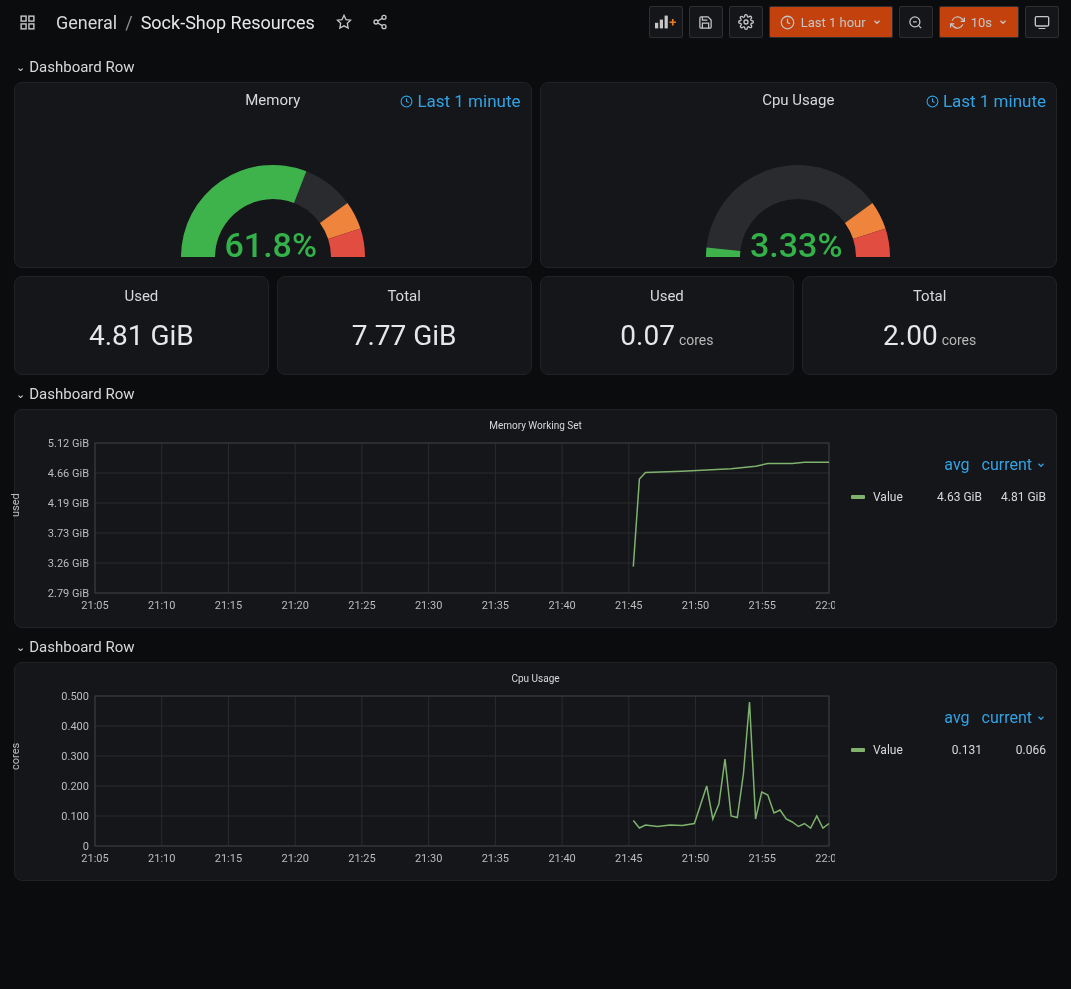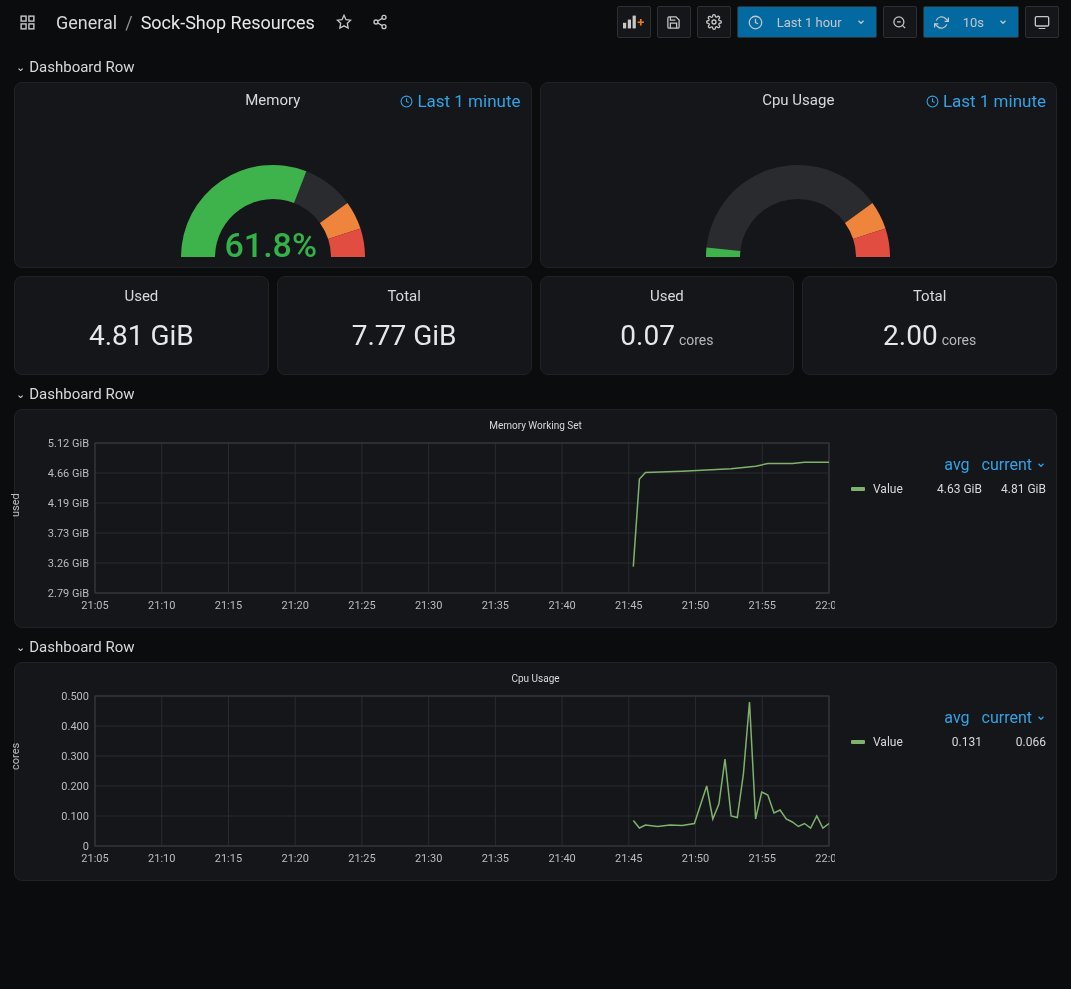--- a/index.html
+++ b/index.html
@@ -22,21 +22,21 @@
     width:1071px;
   }
   
   .topbar{display:flex;align-items:center;padding:6px 12px;gap:6px;}
   .crumbs{display:flex;align-items:center;gap:8px;font-size:18px;padding:4px 8px;color:#e6e7e8;}
   .crumb-link{color:#d8d9da;}
   .sep{color:#8e8e8e;}
   .icon-btn{width:34px;height:32px;border:1px solid #2f2f32;border-radius:2px;background:#141619;display:flex;align-items:center;justify-content:center;color:#c7c7c8;}
   .icon-btn svg,.ghost-icon svg{display:block;}
   .ghost-icon{width:30px;height:30px;display:flex;align-items:center;justify-content:center;color:#c7c7c8;}
-  .btn{height:32px;border:1px solid #2f2f32;border-radius:2px;background:#0369a1;display:flex;align-items:center;gap:14px;padding:0 10px;color:#c7c7c8;}
+  .btn{height:32px;border:1px solid #2f2f32;border-radius:2px;background:#c2410c;display:flex;align-items:center;gap:6px;padding:0 10px;color:#c7c7c8;}
   .btn svg{color:#c7c7c8;}
   .spacer{flex:1;}
   .btngrp{display:flex;gap:6px;}
   .plus{color:#eb7b18;font-weight:bold;margin-left:-2px;}
 
   .content{padding:4px 14px 20px;}
   .row-header{display:flex;align-items:center;gap:4px;color:#d8d9da;font-size:15px;padding:10px 2px 6px;cursor:pointer;}
   .row-header .chev{font-size:11px;color:#d8d9da;}
 
   .panel-row{display:flex;gap:8px;}
@@ -55,21 +55,21 @@
 
   .chart-panel{padding:6px 10px 10px;}
   .chart-title{text-align:center;font-size:10px;color:#d8d9da;padding:4px 0 6px;}
   .chart-body{display:flex;gap:6px;}
   .plot{position:relative;flex:1;}
   .plot svg{display:block;}
   .ylabel{position:absolute;left:-16px;top:50%;transform:rotate(-90deg) translateX(10px);transform-origin:left top;font-size:11px;color:#bcbcbc;}
   .legend{width:195px;font-size:12px;color:#d8d9da;padding-top:18px;}
   .legend-head{display:flex;justify-content:flex-end;gap:12px;color:var(--blue);font-size:16px;padding-bottom:6px;}
   .legend-head .cur{display:flex;align-items:center;gap:4px;}
-  .legend-row{display:flex;align-items:center;gap:8px;padding:2px 0;}
+  .legend-row{display:flex;align-items:center;gap:8px;padding:2px 0;margin-top:8px;}
   .swatch{width:14px;height:4px;background:var(--green);border-radius:1px;}
   .legend-label{flex:1;}
   .legend-num{width:56px;text-align:right;color:#d8d9da;}
   .axis-text{font-size:11px;fill:#bcbcbc;}
   .grid-line{stroke:#2a2b2e;stroke-width:1;}
   .plot-line{stroke:var(--green);stroke-width:1.5;fill:none;}
   .plot-border{stroke:#3a3b3e;stroke-width:1;fill:none;}
 </style>
 </head>
 <body>
@@ -199,20 +199,21 @@
           </svg>
         <span>Last 1 minute</span>
       </div>
       <div class="gauge-wrap">
         <div class="gauge" id="gauge-cpu"><svg width="240" height="130" viewBox="0 0 240 130">
               <path d="M 28 122.00000000000001 A 92 92 0 0 1 194.42956348249515 67.92375678909245 L 166.92298567374695 87.90845536703654 A 58 58 0 0 0 62 122 Z" fill="#2a2b2e"></path>
               <path d="M 194.42956348249515 67.92375678909245 A 92 92 0 0 1 207.49719949915414 93.57043651750482 L 175.1612779451189 104.07701432625304 A 58 58 0 0 0 166.92298567374695 87.90845536703654 Z" fill="var(--gauge-amber)"></path>
               <path d="M 207.49719949915414 93.57043651750482 A 92 92 0 0 1 212 121.99999999999997 L 178 121.99999999999999 A 58 58 0 0 0 175.1612779451189 104.07701432625304 Z" fill="var(--gauge-red)"></path>
               <path d="M 28 122.00000000000001 A 92 92 0 0 1 28.502979077856693 112.39296287230705 L 62.31709550560531 115.94338963688922 A 58 58 0 0 0 62 122 Z" fill="var(--gauge-green)"></path>
             </svg>
+          <div class="gauge-val">3.33%</div>
         </div>
       </div>
     </div>
   </div>
 
   <div class="panel-row" style="margin-top:8px;">
     <div class="panel">
       <div class="stat-title">Used</div>
       <div class="stat-val">4.81 GiB</div>
     </div>

